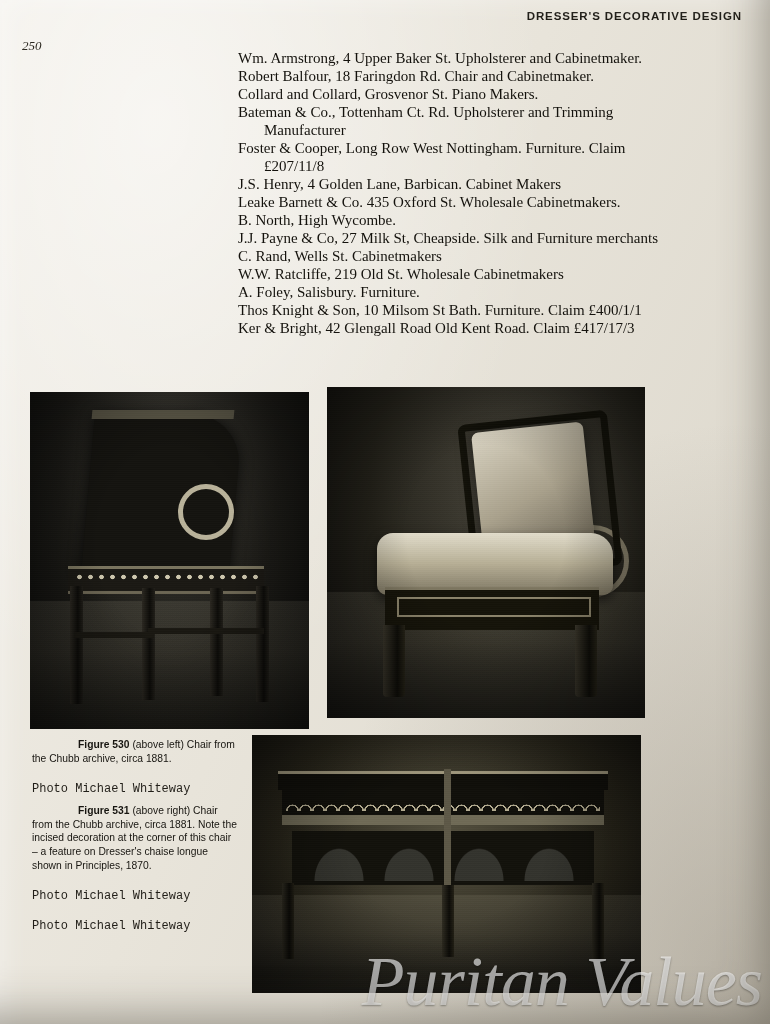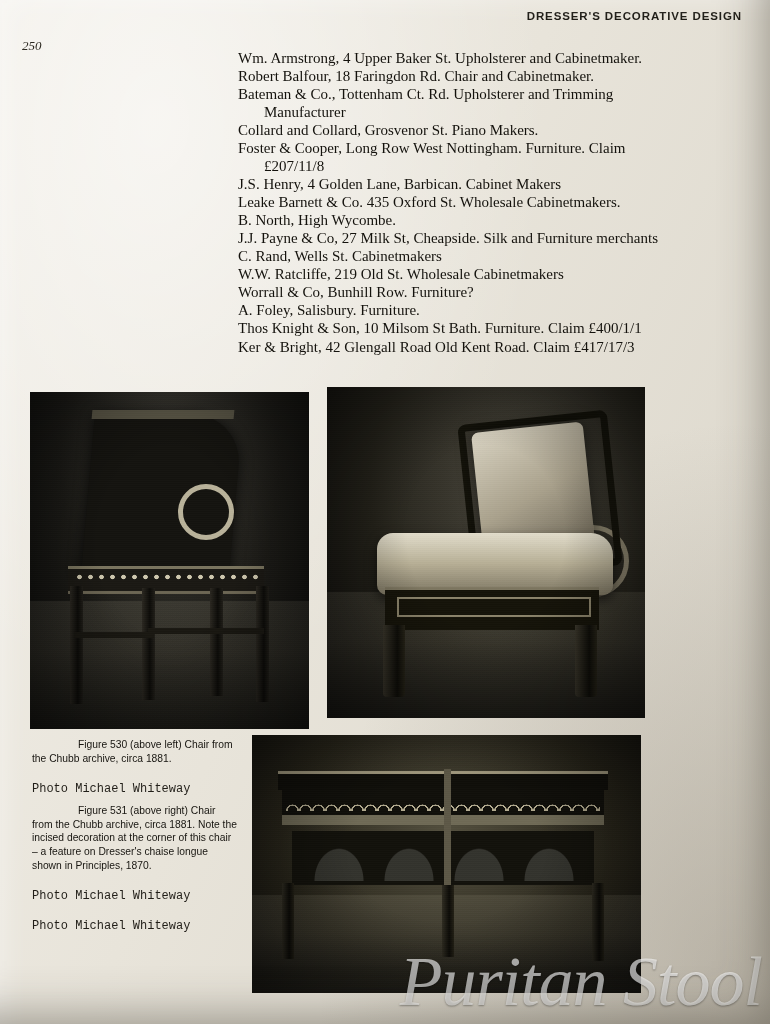--- a/index.html
+++ b/index.html
@@ -294,21 +294,21 @@
     color: #171510;
   }
   .cap {
     margin-bottom: 9px;
   }
   .cap .ct {
     font-size: 10.3px;
     line-height: 13.6px;
   }
   .cap .ct b {
-    font-weight: 400;
+    font-weight: 700;
     padding-left: 46px;
   }
   .cap .credit {
     font-size: 12px;
     line-height: 12px;
     margin-top: 18px;
     color: #211e18;
     font-family: Liberation Mono, monospace;
   }
   
@@ -346,30 +346,29 @@
 <div class="page">
 
   <div class="wm-pv">PV</div>
 
   <div class="running-head">Dresser's Decorative Design</div>
   <div class="folio">250</div>
 
   <div class="list-block">
     <p class="entry"><span>Wm. Armstrong, 4 Upper Baker St. Upholsterer and Cabinetmaker.</span></p>
     <p class="entry"><span>Robert Balfour, 18 Faringdon Rd. Chair and Cabinetmaker.</span></p>
+    <p class="entry"><span>Collard and Collard, Grosvenor St. Piano Makers.</span></p>
     <p class="entry"><span>Bateman &amp; Co., Tottenham Ct. Rd. Upholsterer and Trimming</span><span class="cont">Manufacturer</span></p>
-    <p class="entry"><span>Collard and Collard, Grosvenor St. Piano Makers.</span></p>
     <p class="entry"><span>Foster &amp; Cooper, Long Row West Nottingham. Furniture.  Claim</span><span class="cont">£207/11/8</span></p>
     <p class="entry"><span>J.S. Henry, 4 Golden Lane, Barbican. Cabinet Makers</span></p>
     <p class="entry"><span>Leake Barnett &amp; Co. 435 Oxford St. Wholesale Cabinetmakers.</span></p>
     <p class="entry"><span>B. North, High Wycombe.</span></p>
     <p class="entry"><span>J.J. Payne &amp; Co, 27 Milk St, Cheapside. Silk and Furniture merchants</span></p>
     <p class="entry"><span>C. Rand, Wells St. Cabinetmakers</span></p>
     <p class="entry"><span>W.W. Ratcliffe, 219 Old St. Wholesale Cabinetmakers</span></p>
-    <p class="entry"><span>Worrall &amp; Co, Bunhill Row. Furniture?</span></p>
     <p class="entry"><span>A. Foley, Salisbury. Furniture.</span></p>
     <p class="entry"><span>Thos Knight &amp; Son, 10 Milsom St Bath. Furniture.  Claim £400/1/1</span></p>
     <p class="entry"><span>Ker &amp; Bright, 42 Glengall Road Old Kent Road.  Claim £417/17/3</span></p>
   </div>
 
   <div class="fig" id="fig530">
     <div class="inner">
       <div class="floorline"></div>
       <div class="c530-back"></div>
       <div class="c530-toprail"></div>
@@ -439,17 +438,17 @@
       </div>
       <div class="credit">Photo Michael Whiteway</div>
     </div>
 
     <div class="cap">
       <div class="credit">Photo Michael Whiteway</div>
     </div>
   </div>
 
   <div class="watermark">
-    <span class="wm-small">Puritan Stool</span>
+    <span class="wm-small">Puritan Values</span>
   </div>
 
   <div class="page-edge-shadow"></div>
 </div>
 
 </body></html>

